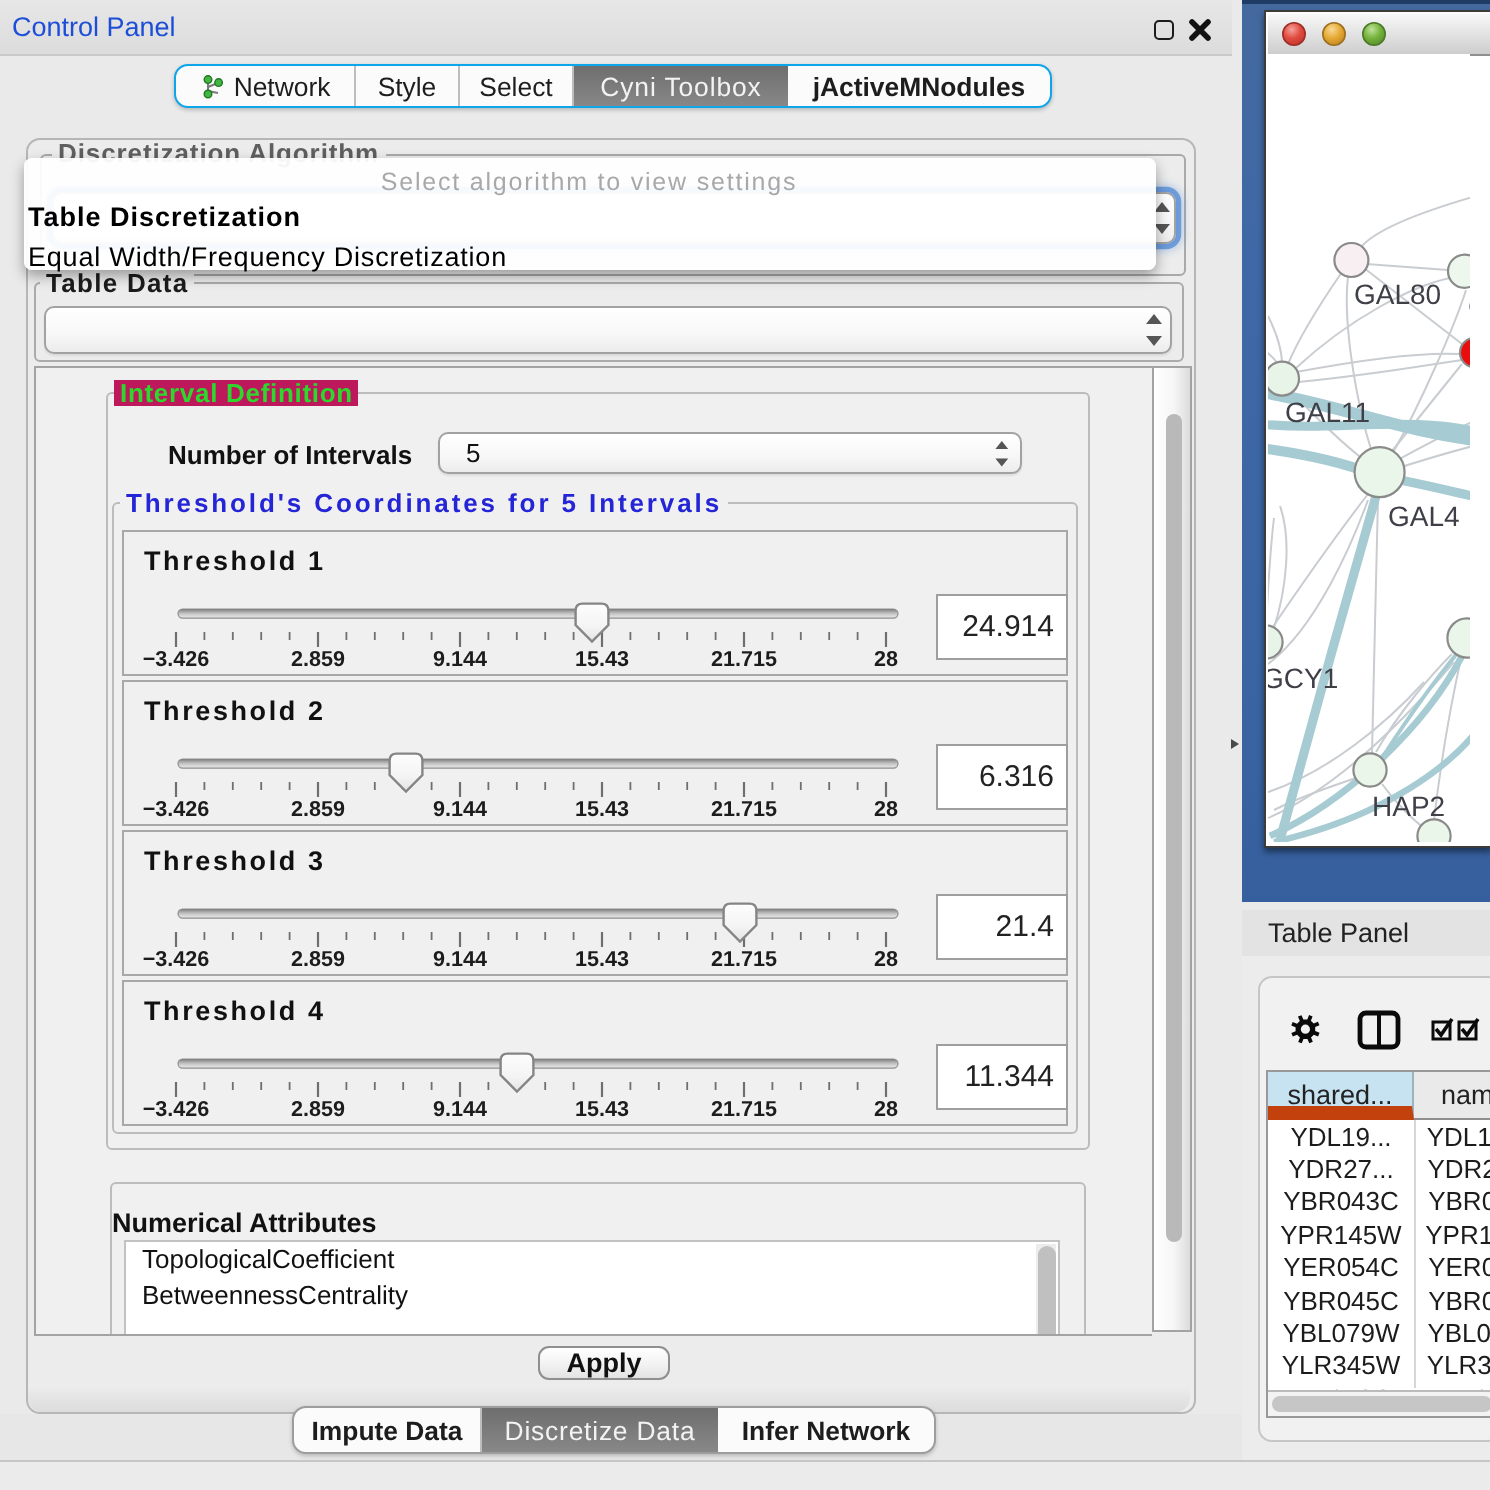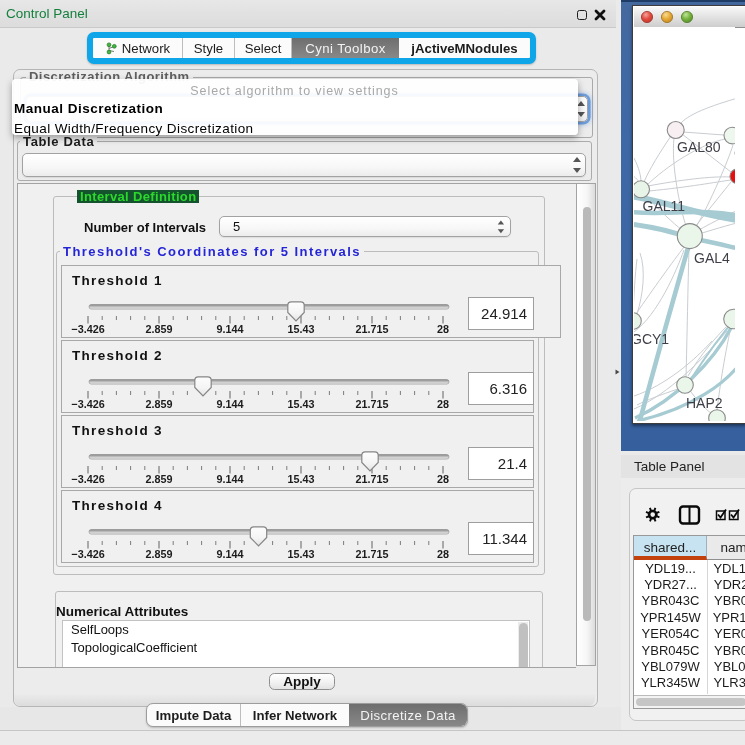--- a/index.html
+++ b/index.html
@@ -22,28 +22,28 @@
 .vbox{position:absolute;left:406px;top:31px;width:58px;height:31px;background:#fff;
  border:1px solid #9e9e9e;font-size:15px;color:#222;text-align:right;line-height:31px;padding-right:6px;}
 .tabseg{height:100%;display:flex;align-items:center;justify-content:center;
  font-size:13.2px;color:#1d1d1d;box-sizing:border-box;}
 .litem{height:18px;line-height:18px;font-size:13px;color:#111;padding-left:8px;}
 </style></head>
 <body>
 
 <div class="a" style="left:0;top:0;width:616px;height:27px;
  background:linear-gradient(#e7e7e7,#dcdcdc);border-bottom:1px solid #c9c9c9;"></div>
-<div class="a" style="left:6px;top:6px;font-size:13.5px;color:#15803d;">Control Panel</div>
+<div class="a" style="left:6px;top:6px;font-size:13.5px;color:#1d4ed8;">Control Panel</div>
 <div class="a" style="left:577px;top:10px;width:8px;height:8px;border:1.7px solid #1c1c1c;border-radius:2.5px;"></div>
 <svg class="a" style="left:594px;top:9px;" width="12" height="12" viewBox="0 0 12 12">
  <path d="M2 2 L10 10 M10 2 L2 10" stroke="#111" stroke-width="2.8" stroke-linecap="round"></path>
 </svg>
 
 <div class="a" style="left:87px;top:32px;width:437px;height:20px;background:#fbfbfb;
- border:6px solid #0ea5e9;border-radius:7px;overflow:hidden;display:flex;
+ border:1px solid #0ea5e9;border-radius:7px;overflow:hidden;display:flex;
  box-shadow:0 1px 2px rgba(0,0,0,0.22);">
  <div class="tabseg" style="width:90px;border-right:1px solid #bdbdbd;">
    <svg width="13" height="13" viewBox="0 0 13 13" style="margin-right:4px;">
      <path d="M4 3 L4 10 M4 6.5 L9 4.5 M4 8.5 L9 9.5" stroke="#7a7a7a" stroke-width="1"></path>
      <circle cx="4" cy="2.8" r="1.9" fill="#44b544" stroke="#1e7a1e" stroke-width="0.7"></circle>
      <circle cx="9.3" cy="4.3" r="1.9" fill="#44b544" stroke="#1e7a1e" stroke-width="0.7"></circle>
      <circle cx="4" cy="10" r="1.9" fill="#44b544" stroke="#1e7a1e" stroke-width="0.7"></circle>
    </svg>Network</div>
  <div class="tabseg" style="width:52px;border-right:1px solid #bdbdbd;">Style</div>
  <div class="tabseg" style="width:57px;border-right:1px solid #bdbdbd;">Select</div>
@@ -66,32 +66,32 @@
 <div class="grp" style="left:17px;top:141px;width:573px;height:38px;border-color:#ababab;"></div>
 <div class="gtitle" style="left:20px;top:135px;color:#1c1c1c;background:#ececec;letter-spacing:0.65px;">Table Data</div>
 <div class="combo" style="left:22px;top:153px;width:562px;height:22px;">
   <div class="stepper" style="right:4px;"></div>
 </div>
 
 <div class="a" style="left:17px;top:183px;width:558px;height:483px;background:#f0f0f0;
  border:1px solid #a3a3a3;border-right:none;overflow:hidden;" id="vp">
 
 <div class="grp" style="left:35px;top:12px;width:490px;height:377px;border-color:#bcbcbc;"></div>
-<div class="gtitle" style="left:39px;top:6px;color:#2bd82b;background:#14532d;letter-spacing:0.35px;margin-left:20px;">Interval Definition</div>
+<div class="gtitle" style="left:39px;top:6px;color:#2bd82b;background:#be185d;letter-spacing:0.35px;">Interval Definition</div>
 
 <div class="a bold" style="left:66px;top:36px;font-size:13px;color:#111;">Number of Intervals</div>
 <div class="combo" style="left:201px;top:32px;width:290px;height:19px;">
   <div class="ct" style="left:13px;">5</div>
   <div class="stepper" style="right:5px;transform:scale(0.8);"></div>
 </div>
 
 <div class="grp" style="left:38px;top:67px;width:481px;height:314px;border-color:#bcbcbc;"></div>
 <div class="gtitle" style="left:42px;top:61px;color:#2525d8;background:#f0f0f0;letter-spacing:1.45px;">Threshold's Coordinates for 5 Intervals</div>
 
-<div class="trow" style="top:81px;padding-left:27px;">
+<div class="trow" style="top:81px;">
  <div class="tt">Threshold 1</div>
  <svg width="471" height="71" style="position:absolute;left:0;top:0;" viewBox="0 0 471 71">
   <defs>
    <linearGradient id="tg0" x1="0" y1="0" x2="0" y2="1">
     <stop offset="0" stop-color="#6f6f6f"></stop>
             <stop offset="0.22" stop-color="#9e9e9e"></stop>
             <stop offset="0.55" stop-color="#c9c9c9"></stop>
             <stop offset="1" stop-color="#ebebeb"></stop>
    </linearGradient>
    <linearGradient id="thg" x1="0" y1="0" x2="0" y2="1">
@@ -296,44 +296,44 @@
         <text x="310" y="67" font-size="10.8" fill="#1c1c1c" text-anchor="middle" font-weight="bold">21.715</text>
         <text x="381" y="67" font-size="10.8" fill="#1c1c1c" text-anchor="middle" font-weight="bold">28</text>
   <path d="M188.3,46.5 L188.3,39.3 Q188.3,35.8 191.8,35.8 L201.2,35.8 Q204.7,35.8 204.7,39.3 L204.7,46.5 L196.5,54.8 Z" fill="url(#thg)" stroke="#858585" stroke-width="1.2"></path>
  </svg>
  <div class="vbox">11.344</div>
 </div>
 
 <div class="grp" style="left:37px;top:407px;width:486px;height:120px;border-color:#bcbcbc;"></div>
 <div class="a bold" style="left:38px;top:420px;font-size:13.5px;color:#111;">Numerical Attributes</div>
 <div class="a" style="left:44px;top:436px;width:466px;height:60px;background:#ffffff;border:1px solid #c2c2c2;">
-  <div class="litem">SelfLoops</div>
   <div class="litem">TopologicalCoefficient</div>
+  <div class="litem">BetweennessCentrality</div>
   <div style="position:absolute;right:1px;top:1px;bottom:0;width:10px;background:#ececec;"></div>
   <div style="position:absolute;right:1.5px;top:2px;bottom:0;width:9px;border-radius:4.5px 4.5px 0 0;background:#c0c0c0;"></div>
 </div>
 </div>
 
 <div class="a" style="left:576px;top:183px;width:20px;height:483px;
  background:linear-gradient(to right,#ffffff,#f6f6f6 55%,#dcdcdc);
  border:1px solid #a3a3a3;box-sizing:border-box;"></div>
 <div class="a" style="left:582.5px;top:207px;width:8.5px;height:414px;border-radius:4.5px;background:#b9b9b9;"></div>
 
 <div class="a" style="left:269px;top:672.5px;width:64px;height:15.5px;border-radius:5.5px;
  background:linear-gradient(#ffffff,#f2f2f2 55%,#e3e3e3);border:1px solid #8f8f8f;
  font-size:13.5px;color:#111;display:flex;align-items:center;justify-content:center;
  font-weight:bold;">Apply</div>
 
 <div class="a" style="left:0;top:707px;width:621px;height:24px;background:#e7e7e7;"></div>
 <div class="a" style="left:146px;top:703px;width:320px;height:22px;background:#fbfbfb;
  border:1px solid #9d9d9d;border-radius:7px;overflow:hidden;display:flex;
  box-shadow:0 1px 2px rgba(0,0,0,0.2);">
  <div class="tabseg" style="width:94px;border-right:1px solid #bdbdbd;font-weight:bold;">Impute Data</div>
+ <div class="tabseg" style="width:118px;background:linear-gradient(#6e6e6e,#888888);color:#f3f3f3;letter-spacing:0.4px;">Discretize Data</div>
  <div class="tabseg" style="flex:1;font-weight:bold;">Infer Network</div>
- <div class="tabseg" style="width:118px;background:linear-gradient(#6e6e6e,#888888);color:#f3f3f3;letter-spacing:0.4px;">Discretize Data</div>
 </div>
 
 <svg class="a" style="left:615px;top:368.5px;" width="5" height="6" viewBox="0 0 5 6">
  <path d="M0.5 5.5 L0.5 0.5 L4.5 3 Z" fill="#4a4a4a"></path>
 </svg>
 
 <div class="a" style="left:621px;top:0;width:124px;height:451px;
  background:linear-gradient(#44699f,#3e68a6 30%,#3a64a2 75%,#355f9d);
  border-top:2px solid #1f3c66;box-sizing:border-box;"></div>
 <div class="a" style="left:632px;top:5px;width:113px;height:417px;background:#fff;
@@ -438,21 +438,21 @@
   <rect x="73.5" y="6" width="8.5" height="8.5" stroke-width="1.5"></rect>
   <path d="M75 9.5 L77.5 12.5 L83 4.5" stroke-width="1.8"></path>
   <rect x="86.5" y="6" width="8.5" height="8.5" stroke-width="1.5"></rect>
   <path d="M88 9.5 L90.5 12.5 L96 4.5" stroke-width="1.8"></path>
  </g>
 </svg>
 
 <div class="a" style="left:633px;top:535px;width:112px;height:172px;background:#fff;
  border:1px solid #999;border-right:none;overflow:hidden;">
   <div style="position:absolute;left:0;top:0;width:73px;height:23.5px;background:#c7e3f1;
-   border-right:1px solid #9fb2bc;border-bottom:4px solid #c2410c;box-sizing:border-box;
+   border-right:1px solid #9fb2bc;border-bottom:7px solid #c2410c;box-sizing:border-box;
    font-size:13.5px;color:#222;text-align:center;line-height:23px;">shared...</div>
   <div style="position:absolute;left:73px;top:0;width:72px;height:23.5px;background:#eaeaea;
    border-bottom:1px solid #8f8f8f;box-sizing:border-box;
    font-size:13.5px;color:#222;text-align:center;line-height:23px;">name...</div>
   <div style="position:absolute;left:72.5px;top:24px;width:1px;height:134px;background:#d6d6d6;"></div>
 
   <div style="position:absolute;left:0;top:24.5px;width:73px;height:16.4px;
    font-size:13px;color:#1c1c1c;text-align:center;line-height:16px;">YDL19...</div>
   <div style="position:absolute;left:73px;top:24.5px;width:72px;height:16.4px;
    font-size:13px;color:#1c1c1c;text-align:center;line-height:16px;">YDL194W</div>
@@ -493,14 +493,14 @@
   <div style="position:absolute;left:2px;top:161.5px;width:110px;height:8px;border-radius:4px;background:#c6c6c6;"></div>
 </div>
 
 <div class="a" style="left:0;top:730px;width:745px;height:15px;background:#ebebeb;border-top:1px solid #c6c6c6;box-sizing:border-box;"></div>
 
 <div class="a" style="left:11.5px;top:78.5px;width:566px;height:56px;
  background:rgba(255,255,255,0.94);border-radius:4px;
  box-shadow:0 3px 7px rgba(0,0,0,0.35);"></div>
 <div class="a" style="left:11.5px;top:84px;width:566px;text-align:center;
  font-size:12.5px;color:#a8a8a8;letter-spacing:0.9px;">Select algorithm to view settings</div>
-<div class="a bold" style="left:14px;top:101px;font-size:13.5px;color:#000;letter-spacing:0.5px;">Manual Discretization</div>
+<div class="a bold" style="left:14px;top:101px;font-size:13.5px;color:#000;letter-spacing:0.5px;">Table Discretization</div>
 <div class="a" style="left:14px;top:121px;font-size:13.5px;color:#000;letter-spacing:0.4px;">Equal Width/Frequency Discretization</div>
 
 </body></html>

